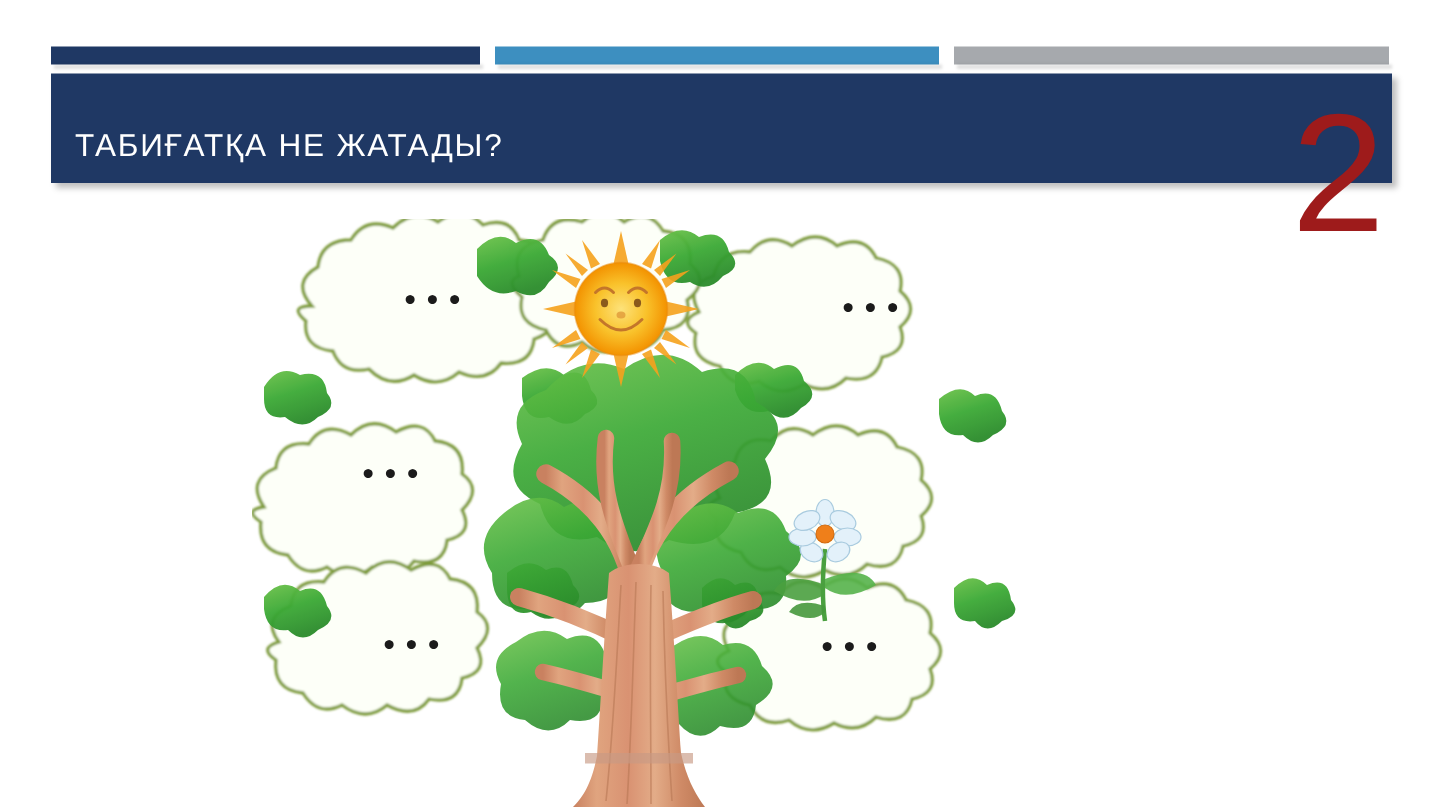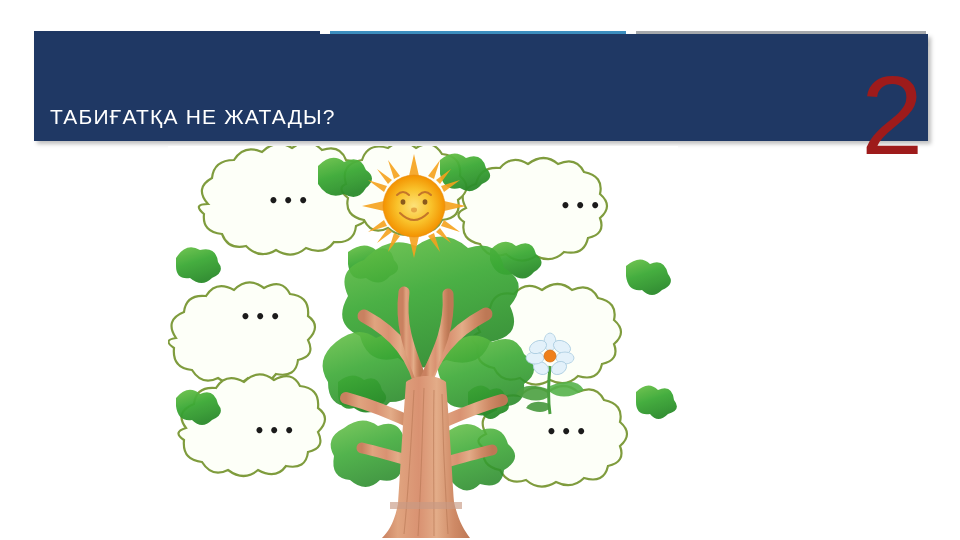--- a/index.html
+++ b/index.html
@@ -16,21 +16,21 @@
   .topbars{position:absolute;left:0;top:31px;width:960px;height:13px;}
   .bar{position:absolute;top:0;height:12px;}
   .bar.navy{left:34px;width:286px;background:#1f3864;}
   .bar.blue{left:330px;width:296px;background:#3d8fc0;}
   .bar.gray{left:636px;width:290px;background:#a6a9ad;}
   .bar::after{content:"";position:absolute;left:2px;right:-2px;bottom:-3px;height:3px;
     background:rgba(0,0,0,0.12);filter:blur(1px);}
 
   
   .banner{
-    position:absolute;left:34px;top:34px;width:894px;height:107px;
+    position:absolute;left:34px;top:49px;width:894px;height:73px;
     background:#1f3864;
     box-shadow:3px 3px 4px rgba(0,0,0,0.25);
   }
   .banner-title{
     position:absolute;left:16px;bottom:12px;
     color:#ffffff;
     font-size:21px;
     letter-spacing:1.2px;
     white-space:nowrap;
     font-weight:400;

